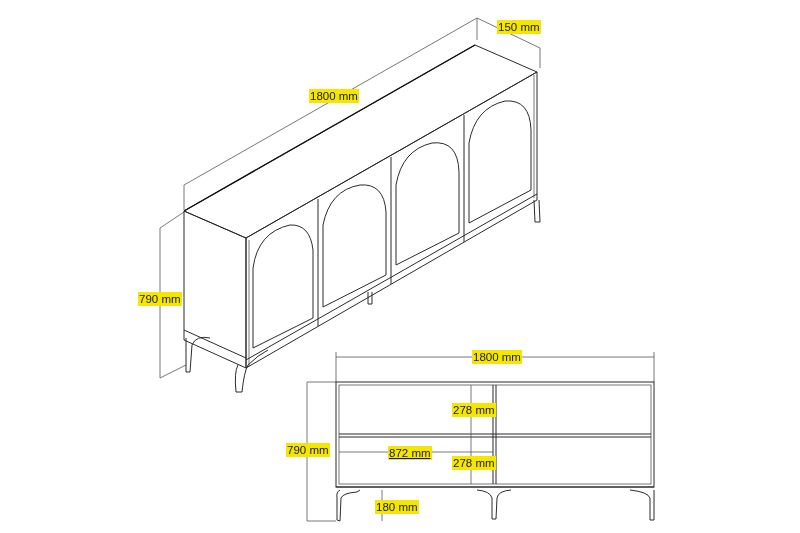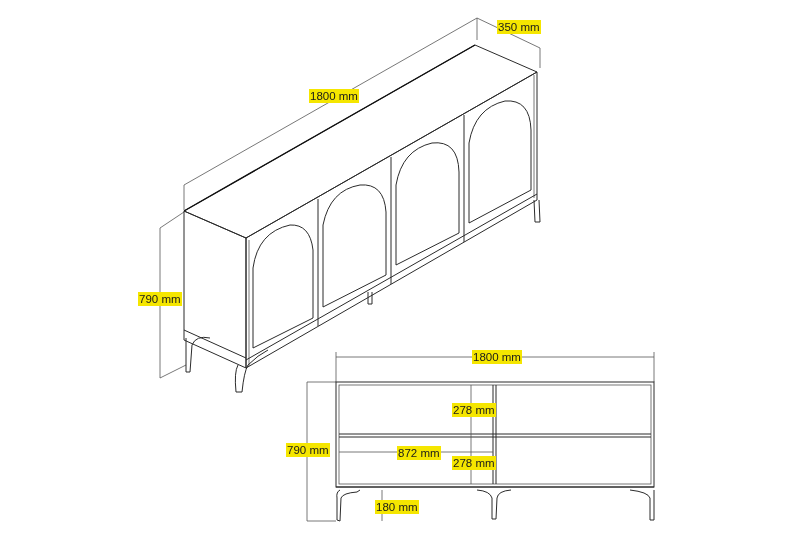--- a/index.html
+++ b/index.html
@@ -84,22 +84,22 @@
     <line class="ln" x1="336" y1="487" x2="654" y2="487"></line>
 
     <path class="ln" d="M340,490 Q336,492 337,498 L337,520 L340,521 L341,498 Q343,493 357,492 L360,490"></path>
     <path class="ln" d="M477,490 Q490,491 492,498 L492,519 L496,519 L497,498 Q498,491 511,490"></path>
     <path class="ln" d="M630,490 Q648,492 650,498 L650,520 L654,520 L654,490"></path>
 
     <line class="ln-thin" x1="382" y1="490" x2="382" y2="521"></line>
   </g>
 </svg>
 
-<div class="label" style="left:497px; top:20px;">350 mm</div>
+<div class="label" style="left:497px; top:20px;">150 mm</div>
 <div class="label" style="left:309px; top:89px;">1800 mm</div>
 <div class="label" style="left:138px; top:292px;">790 mm</div>
 
 <div class="label" style="left:472px; top:350px;">1800 mm</div>
 <div class="label" style="left:286px; top:443px;">790 mm</div>
 <div class="label" style="left:452px; top:403px;">278 mm</div>
 <div class="label" style="left:452px; top:456px;">278 mm</div>
-<div class="label" style="left:397px; top:446px;">872 mm</div>
+<div class="label" style="left:388px; top:446px;text-decoration:underline;">872 mm</div>
 <div class="label" style="left:362px; top:500px;margin-left:13px;">180 mm</div>
 
 </body></html>

